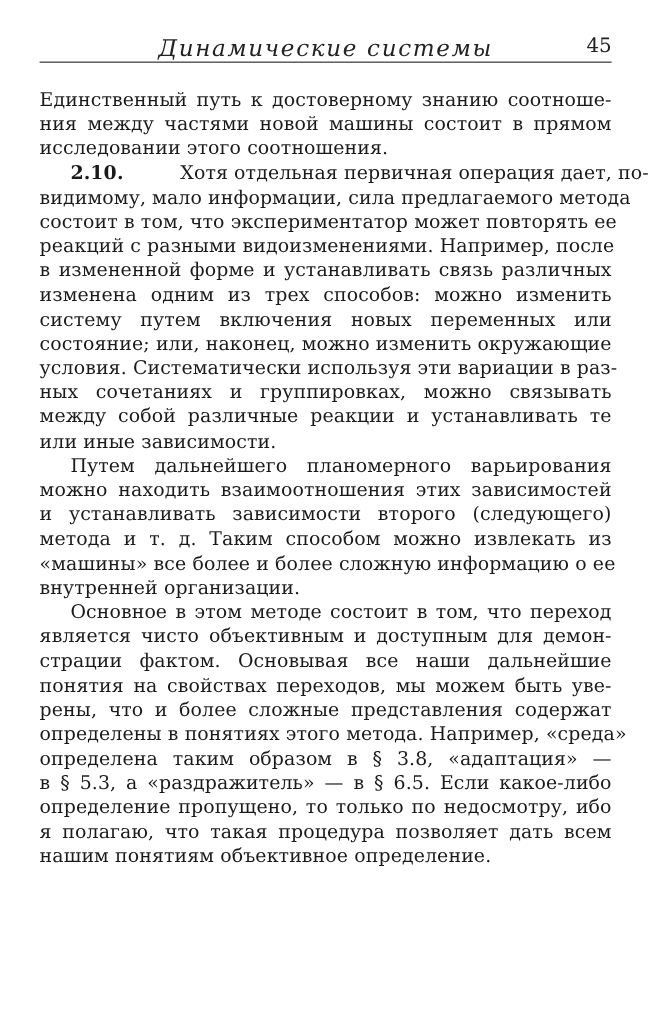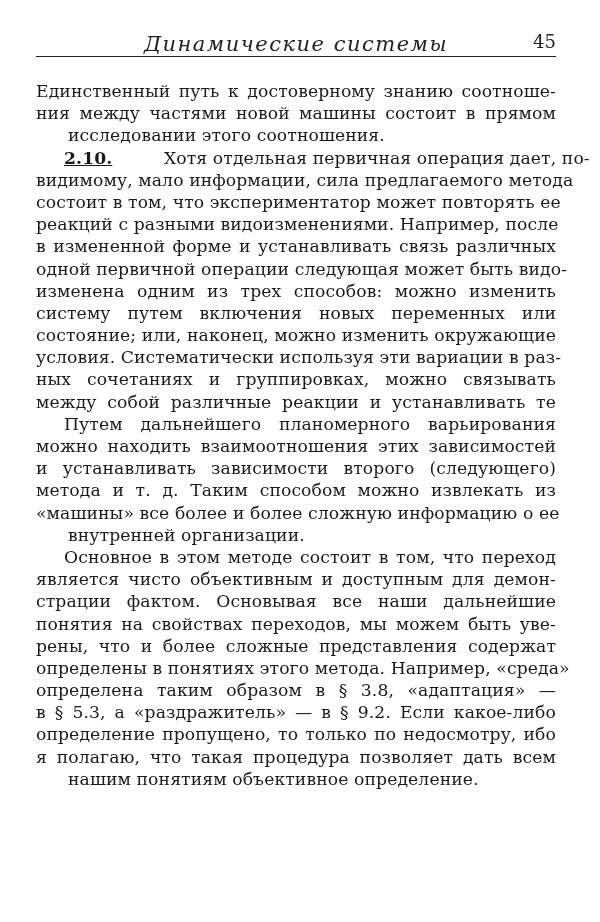--- a/index.html
+++ b/index.html
@@ -7,23 +7,23 @@
            font-family: "DejaVu Serif", "Liberation Serif", serif; color: #1a1a1a; }
     .header { position: absolute; left: 36px; top: 30px; width: 520px; height: 26px;
               border-bottom: 1.5px solid #222; }
     .running-title { position: absolute; left: 0; right: 0; top: 2px; text-align: center;
                      font-style: italic; font-size: 21px; letter-spacing: 1.5px; color: #222; }
     .page-number { position: absolute; right: 0; top: 1px; font-size: 18px; color: #222; text-align: right; }
     .body-text { position: absolute; left: 36px; top: 80px; width: 520px; }
     .line { display: block; height: 22.2px; line-height: 22.2px; font-size: 17.2px;
             text-align: justify; text-align-last: justify; white-space: nowrap;
             overflow: visible; letter-spacing: 0.1px; }
-    .line.last { text-align-last: left; margin-left: 32px; }
+    .line.last { text-align-last: left; }
     .line.indent { padding-left: 28px; }
-    .line .bold { font-weight: bold; text-decoration: underline; }
+    .line .bold { font-weight: bold; }
     .line span.txt { display: inline; margin-left: 46px; }
   </style>
 </head>
 <body>
 
 <div class="header">
   <div class="running-title">Динамические системы</div>
   <div class="page-number">45</div>
 </div>
 
@@ -34,44 +34,44 @@
     <span class="line">ния между частями новой машины состоит в прямом</span>
     <span class="line last">исследовании этого соотношения.</span>
   </div>
 
   <div>
     <span class="line indent"><b class="bold">2.10.</b> <span class="txt">Хотя отдельная первичная операция дает, по-</span></span>
     <span class="line">видимому, мало информации, сила предлагаемого метода</span>
     <span class="line">состоит в том, что экспериментатор может повторять ее</span>
     <span class="line">реакций с разными видоизменениями. Например, после</span>
     <span class="line">в измененной форме и устанавливать связь различных</span>
-    <span class="line">одной первичной операции следующая может быть видо-</span>
     <span class="line">изменена одним из трех способов: можно изменить</span>
     <span class="line">систему путем включения новых переменных или</span>
     <span class="line">состояние; или, наконец, можно изменить окружающие</span>
     <span class="line">условия. Систематически используя эти вариации в раз-</span>
     <span class="line">ных сочетаниях и группировках, можно связывать</span>
     <span class="line">между собой различные реакции и устанавливать те</span>
+    <span class="line last">или иные зависимости.</span>
   </div>
 
   <div>
     <span class="line indent">Путем дальнейшего планомерного варьирования</span>
     <span class="line">можно находить взаимоотношения этих зависимостей</span>
     <span class="line">и устанавливать зависимости второго (следующего)</span>
     <span class="line">метода и т. д. Таким способом можно извлекать из</span>
     <span class="line">«машины» все более и более сложную информацию о ее</span>
     <span class="line last">внутренней организации.</span>
   </div>
 
   <div>
     <span class="line indent">Основное в этом методе состоит в том, что переход</span>
     <span class="line">является чисто объективным и доступным для демон-</span>
     <span class="line">страции фактом. Основывая все наши дальнейшие</span>
     <span class="line">понятия на свойствах переходов, мы можем быть уве-</span>
     <span class="line">рены, что и более сложные представления содержат</span>
     <span class="line">определены в понятиях этого метода. Например, «среда»</span>
     <span class="line">определена таким образом в § 3.8, «адаптация» —</span>
-    <span class="line">в § 5.3, а «раздражитель» — в § 9.2. Если какое-либо</span>
+    <span class="line">в § 5.3, а «раздражитель» — в § 6.5. Если какое-либо</span>
     <span class="line">определение пропущено, то только по недосмотру, ибо</span>
     <span class="line">я полагаю, что такая процедура позволяет дать всем</span>
     <span class="line last">нашим понятиям объективное определение.</span>
   </div>
 </div>
 
 </body></html>

